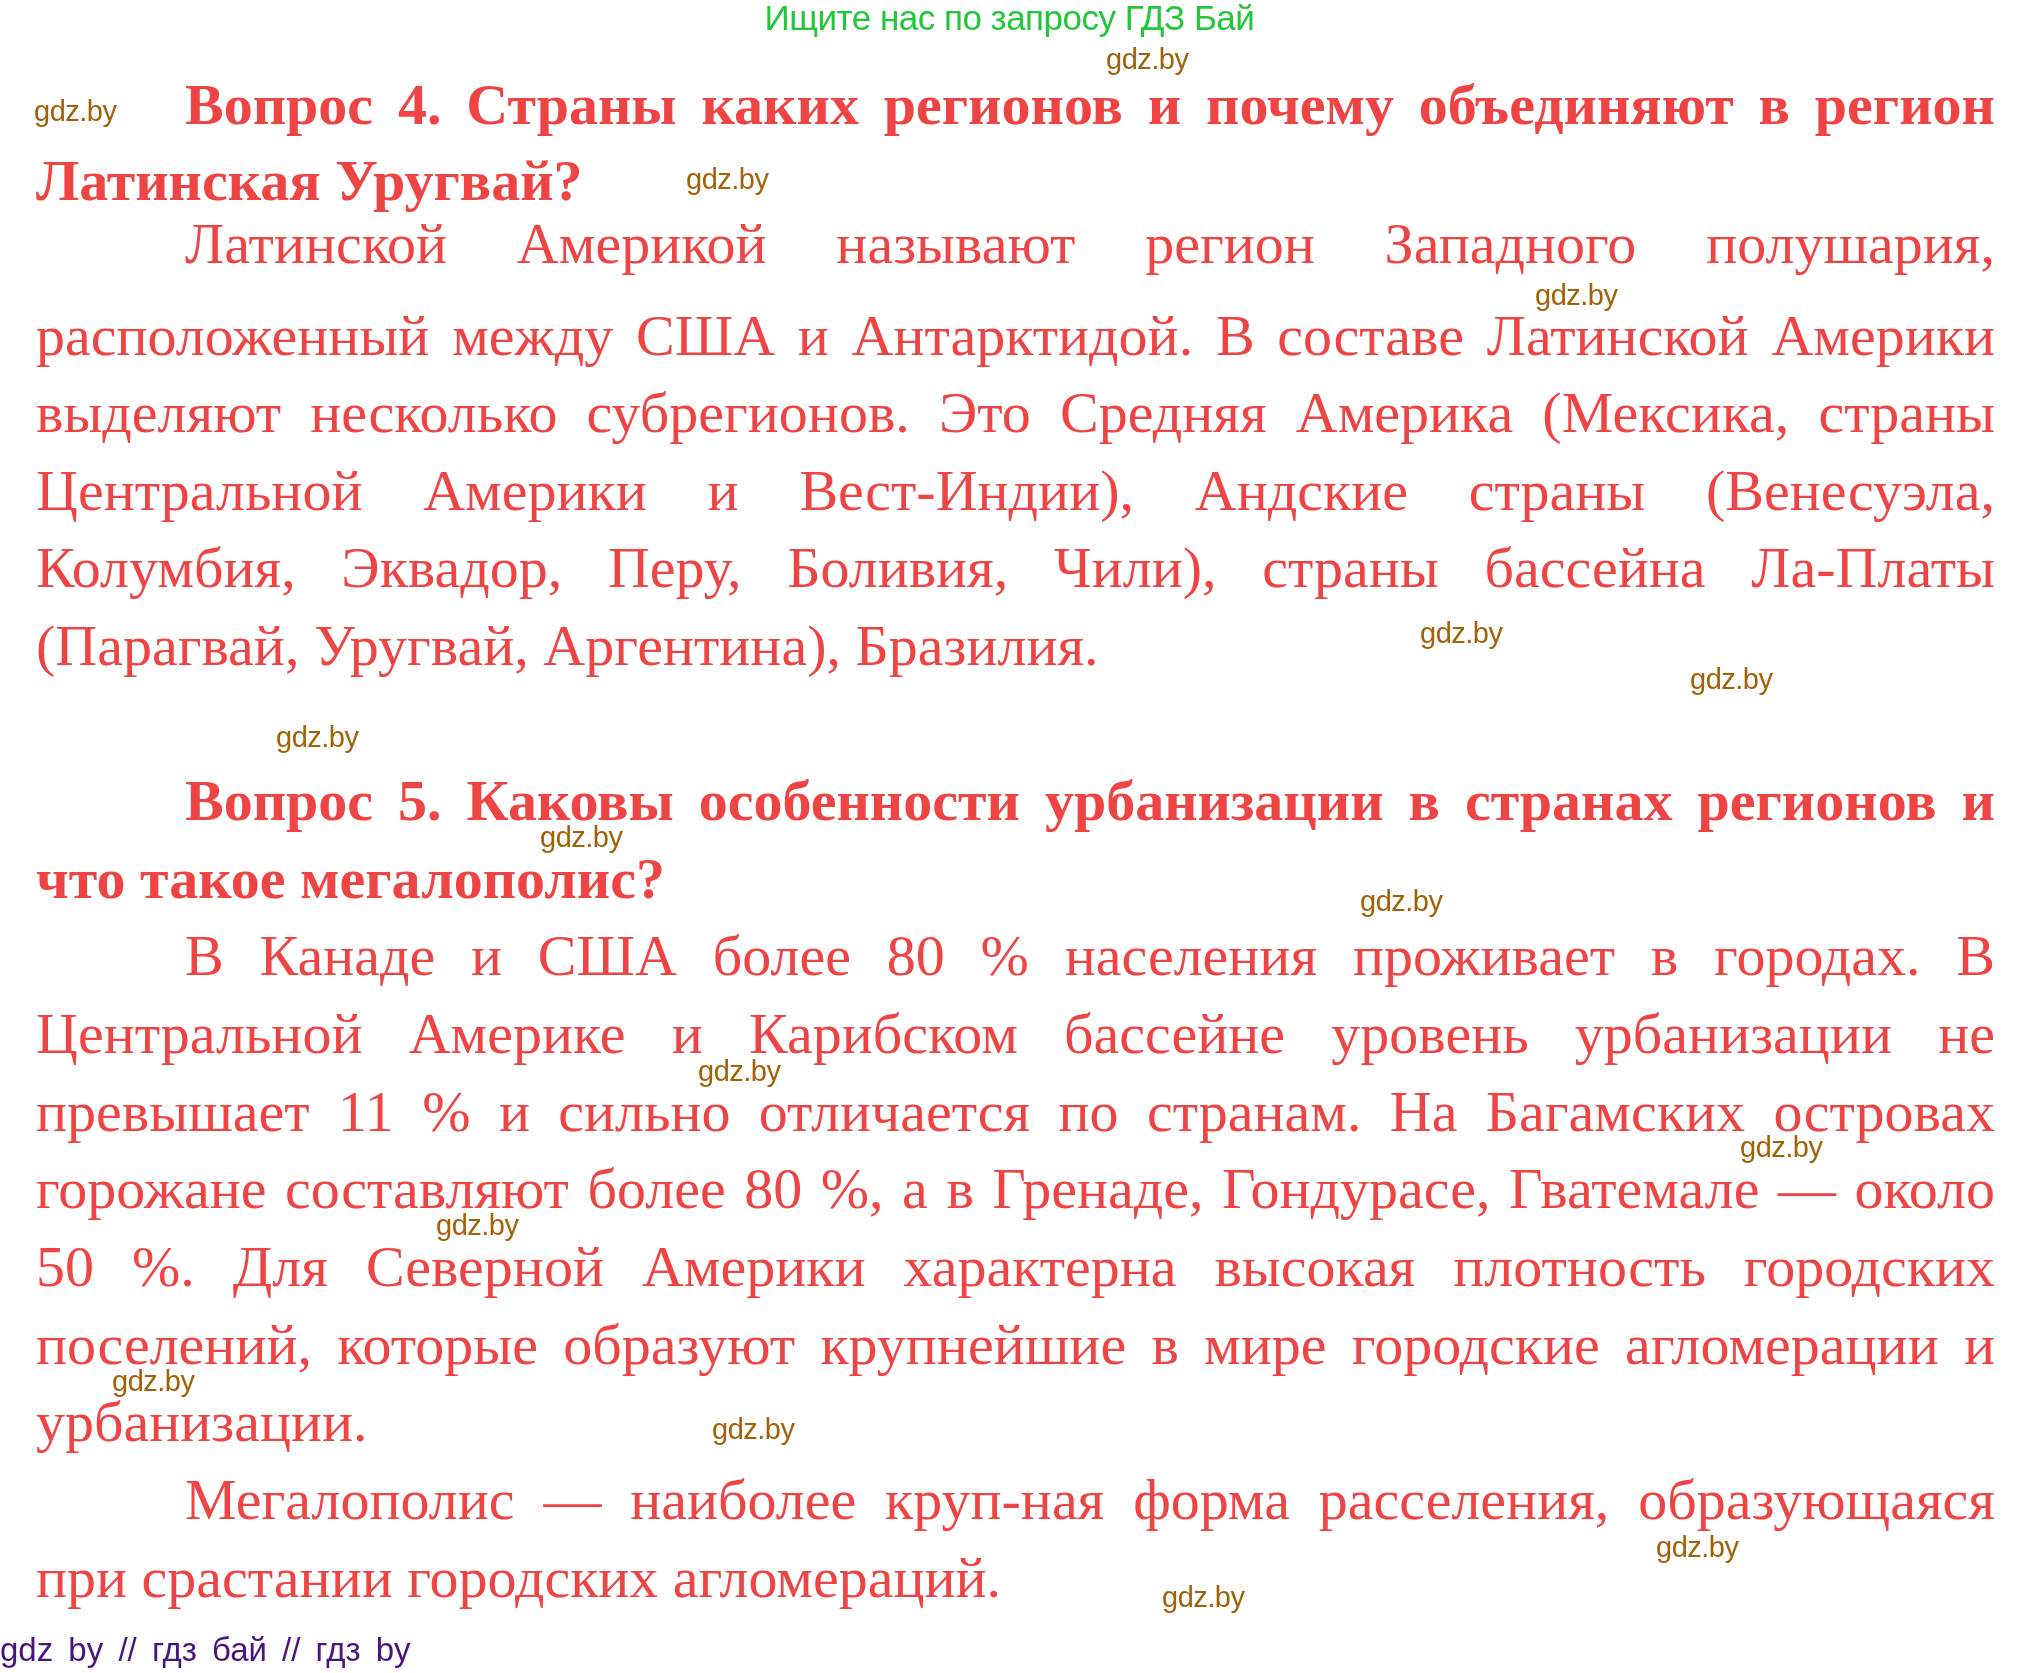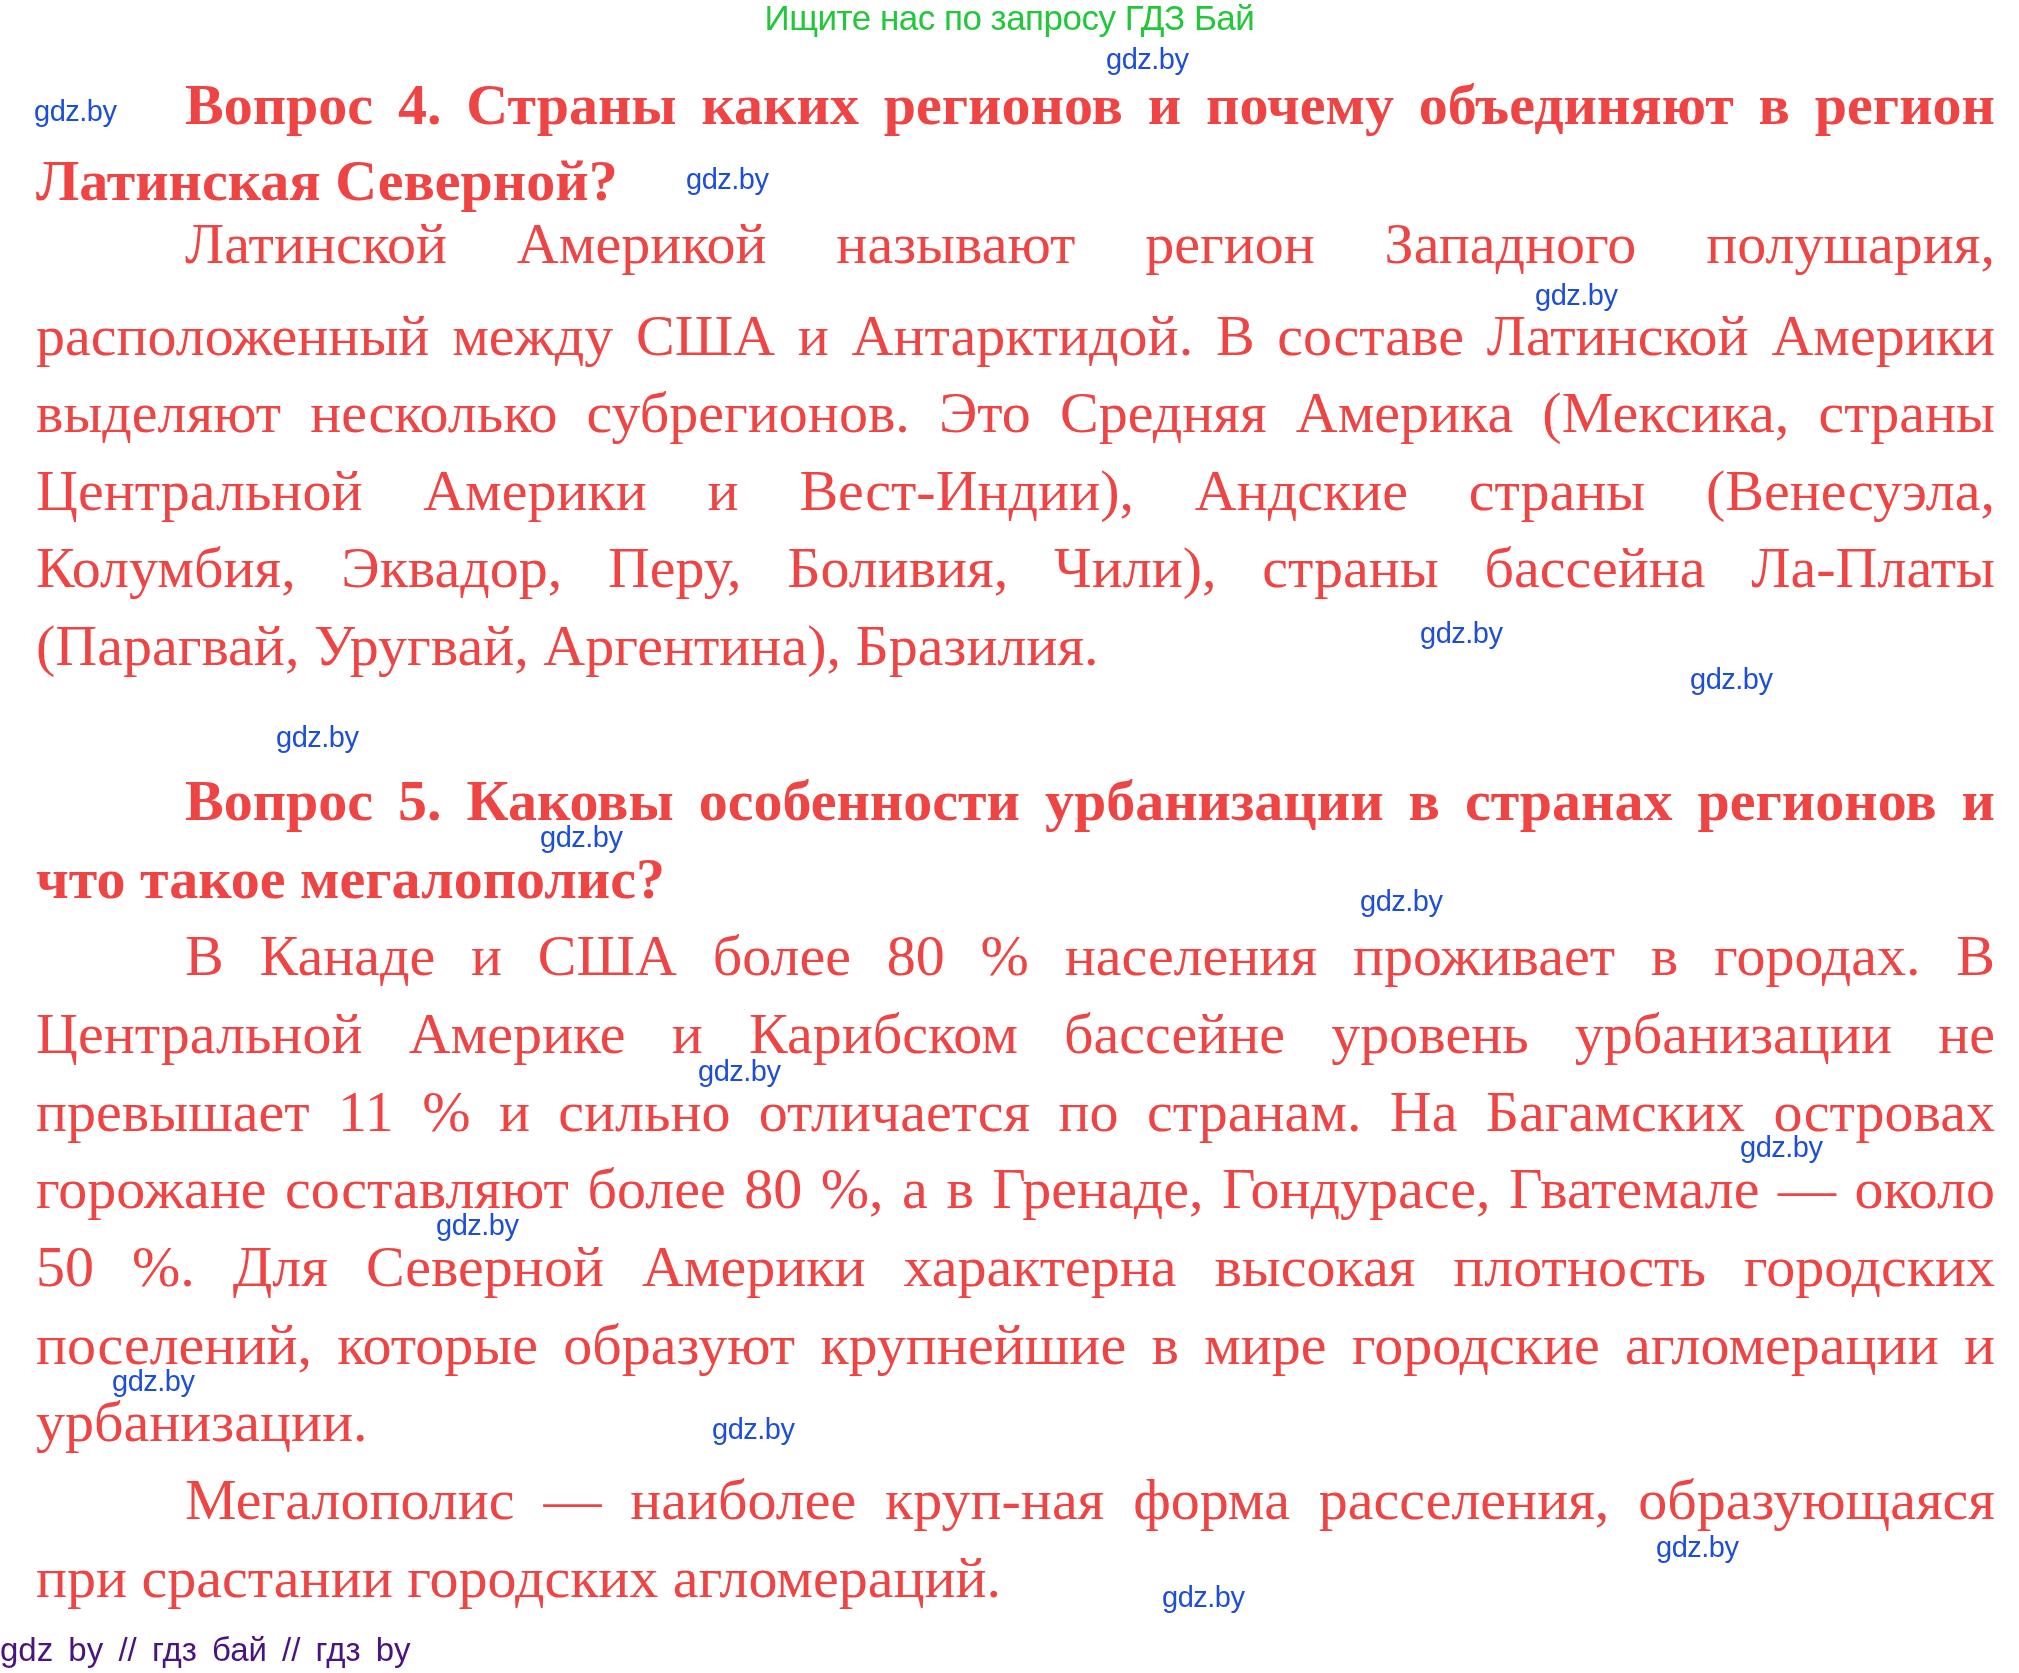--- a/index.html
+++ b/index.html
@@ -12,35 +12,35 @@
   .line {
     position: absolute; left: 36px; width: 1959px;
     font-family: "Liberation Serif", serif; font-size: 58px; line-height: 66px;
     color: #ef4444; white-space: nowrap; text-align: justify; text-align-last: justify;
   }
   .line.last { text-align-last: left; }
   .line.indent { left: 185px; width: 1810px; }
   .h { font-weight: bold; }
   .wm {
     position: absolute; font-family: "Liberation Sans", sans-serif;
-    font-size: 29px; line-height: 30px; color: #1d4ed8; letter-spacing: -0.5px;
+    font-size: 29px; line-height: 30px; color: #a16207; letter-spacing: -0.5px;
   }
   .footer {
     position: absolute; left: 0; top: 1632px; width: 2019px; 
     font-family: "Liberation Sans", sans-serif; font-size: 33px; line-height: 36px;
     color: #4a1480; word-spacing: 6px;
   }
 </style>
 </head>
 <body>
 
 <div class="banner">Ищите нас по запросу ГДЗ Бай</div>
 
 <div class="line indent h" style="top:72px">Вопрос 4. Страны каких регионов и почему объединяют в регион</div>
-<div class="line h last" style="top:148px">Латинская Северной?</div>
+<div class="line h last" style="top:148px">Латинская Уругвай?</div>
 
 <div class="line indent" style="top:211px">Латинской Америкой называют регион Западного полушария,</div>
 <div class="line" style="top:303px">расположенный между США и Антарктидой. В составе Латинской Америки</div>
 <div class="line" style="top:380px">выделяют несколько субрегионов. Это Средняя Америка (Мексика, страны</div>
 <div class="line" style="top:458px">Центральной Америки и Вест-Индии), Андские страны (Венесуэла,</div>
 <div class="line" style="top:535px">Колумбия, Эквадор, Перу, Боливия, Чили), страны бассейна Ла-Платы</div>
 <div class="line last" style="top:613px">(Парагвай, Уругвай, Аргентина), Бразилия.</div>
 
 <div class="line indent h" style="top:768px">Вопрос 5. Каковы особенности урбанизации в странах регионов и</div>
 <div class="line h last" style="top:846px">что такое мегалополис?</div>

